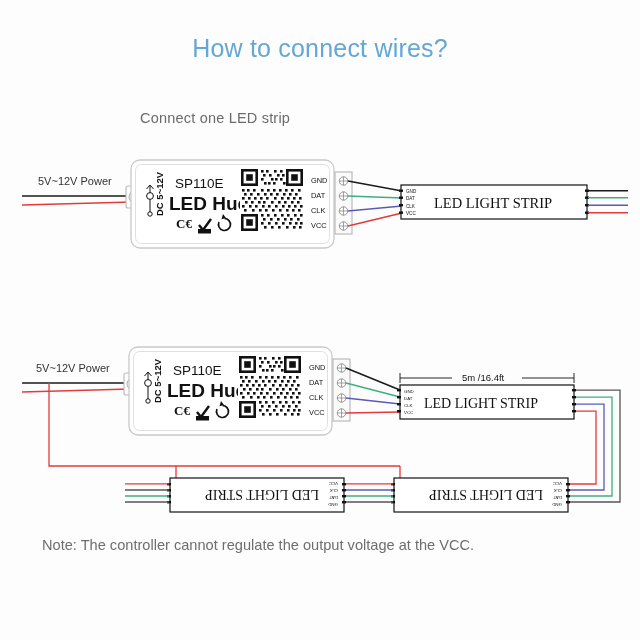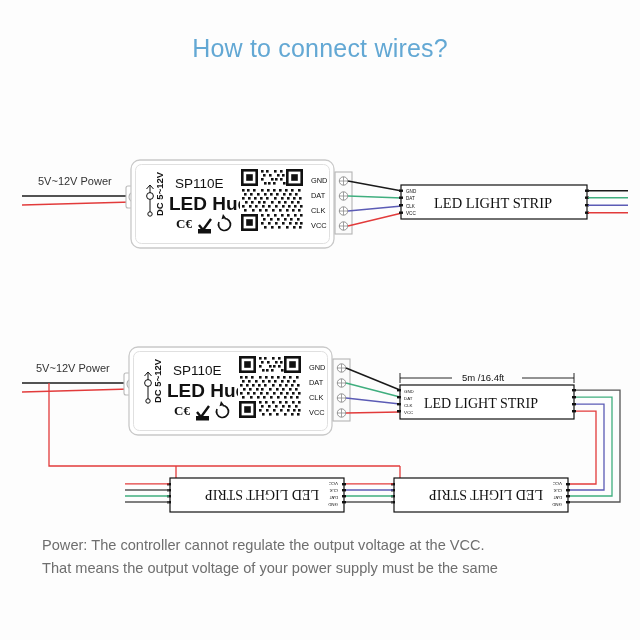--- a/index.html
+++ b/index.html
@@ -41,20 +41,21 @@
   }
   .note span{display:block;white-space:nowrap;}
 </style>
 </head>
 <body>
 
 <div class="stage">
 
   <div class="page-title">How to connect wires?</div>
 
+  <div class="section-head" id="sec1-head">Connect one LED strip</div>
 
   <svg class="diagram" viewBox="0 0 640 640">
     <defs>
 
       <g id="screw">
         <circle r="4.2" fill="#ffffff" stroke="#8a8a8a" stroke-width="0.9"></circle>
         <line x1="-4.2" y1="0" x2="4.2" y2="0" stroke="#8a8a8a" stroke-width="0.8"></line>
         <line x1="0" y1="-4.2" x2="0" y2="4.2" stroke="#8a8a8a" stroke-width="0.8"></line>
       </g>
 
@@ -439,20 +440,19 @@
       <g>
         <line x1="125" y1="483.8" x2="169" y2="483.8" stroke="#e23b3b" stroke-width="1.3"></line>
         <line x1="125" y1="490" x2="169" y2="490" stroke="#555555" stroke-width="1.3"></line>
         <line x1="125" y1="496" x2="169" y2="496" stroke="#3fae7e" stroke-width="1.3"></line>
         <line x1="125" y1="502" x2="169" y2="502" stroke="#555555" stroke-width="1.3"></line>
       </g>
     </g>
   </svg>
 
   <div class="note">
-    <span>Power:  The controller cannot regulate the output voltage at the VCC.</span>
-    <span>That means the output voltage of your power supply must be the same</span>
+    <span>Note:  The controller cannot regulate the output voltage at the VCC.</span>
   </div>
 
   <div style="position:absolute;left:38px;top:175px;font-size:11px;color:#333;font-family:'Liberation Sans',sans-serif;white-space:nowrap;">5V~12V Power</div>
   <div style="position:absolute;left:36px;top:362px;font-size:11px;color:#333;font-family:'Liberation Sans',sans-serif;white-space:nowrap;">5V~12V Power</div>
 
 </div>
 
 </body></html>

